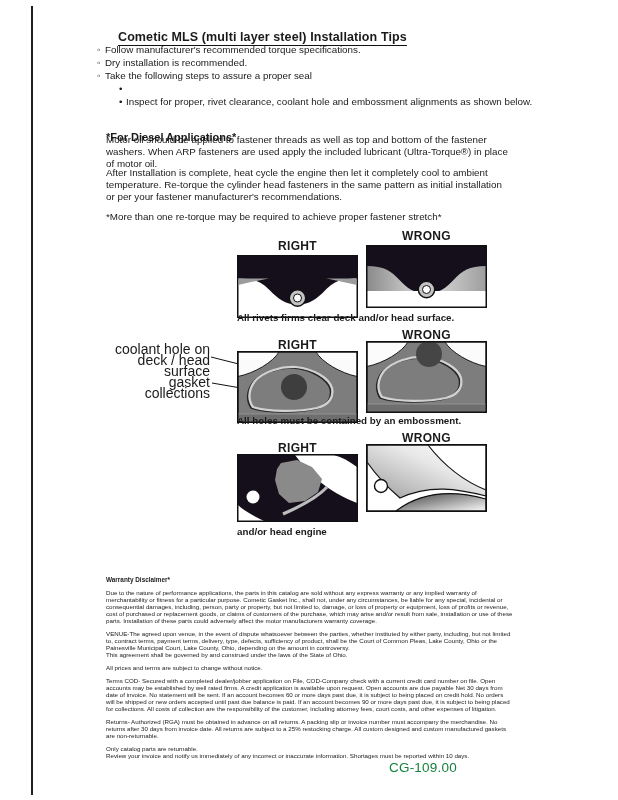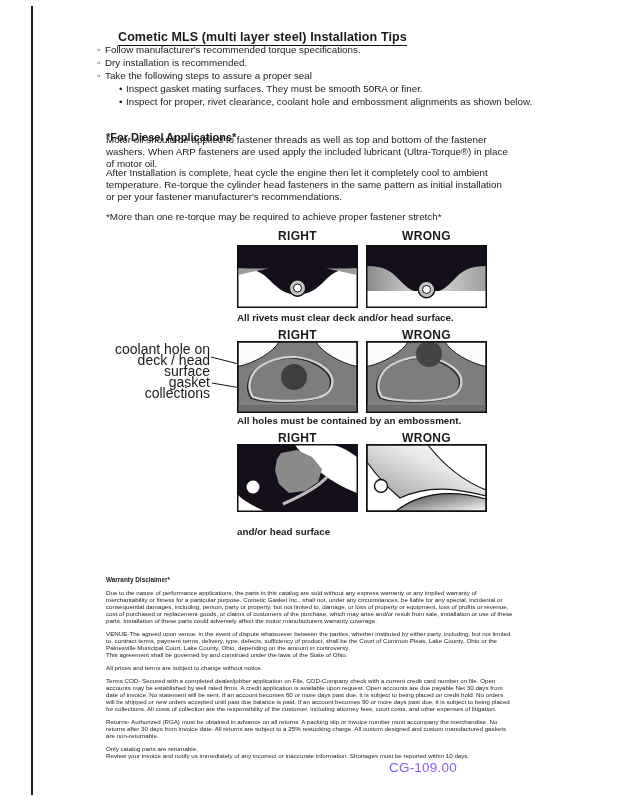--- a/index.html
+++ b/index.html
@@ -22,36 +22,36 @@
 
   .diesel-h{position:absolute;left:106px;top:131px;margin:0;font-size:11px;font-weight:bold;}
   .body-p{position:absolute;left:106px;width:402px;margin:0;font-size:9.8px;line-height:12px;}
   .p1{top:134px;}
   .p2{top:167px;}
   .p3{top:211px;}
 
   .dg-label{position:absolute;width:121px;text-align:center;font-size:12px;font-weight:bold;letter-spacing:.3px;}
   .dg-box{position:absolute;width:121px;}
   .r1-lbl{top:229px;} .r2-lbl{top:328px;} .r3-lbl{top:431px;}
-  .colL{left:237px;} .colR{left:366px;}
+  .colL{left:237px;margin-top:10px;} .colR{left:366px;}
   .r1-box{top:245px;height:63px;} .r2-box{top:341px;height:72px;} .r3-box{top:444px;height:68px;}
   .dg-box svg{display:block;width:100%;height:100%;}
   .caption{position:absolute;left:237px;margin:0;font-size:9.8px;font-weight:bold;line-height:11px;}
   .cap1{top:312px;} .cap2{top:415px;} .cap3{top:515px;width:250px;}
 
   .ann{position:absolute;left:112px;width:98px;text-align:right;font-size:14px;line-height:11px;}
   .ann1{top:344px;} .ann2{top:377px;}
   .leader-svg{position:absolute;left:0;top:340px;width:618px;height:80px;pointer-events:none;}
 
   .legal{position:absolute;left:106px;top:576px;width:407px;font-size:6.2px;line-height:7px;color:#222;}
   .legal .lh{font-weight:bold;font-size:6.4px;margin:0 0 6px 0;}
   .legal .grp{margin:0 0 6px 0;}
   .legal .ln{margin:0;}
 
-  .footer-code{position:absolute;left:389px;top:760px;margin:0;font-size:13.5px;letter-spacing:.2px;color:#8b5cf6;}
+  .footer-code{position:absolute;left:389px;top:760px;margin:0;font-size:13.5px;letter-spacing:.2px;color:#15803d;}
 </style>
 </head>
 <body>
 
 <div class="page">
 
   <div class="scan-line"></div>
 
   <h1 class="title">Cometic MLS (multi layer steel) Installation Tips</h1>
 
@@ -63,21 +63,20 @@
     <div class="tip l1">
         <span class="mk">◦</span>
         <span>Dry installation is recommended.</span>
       </div>
     <div class="tip l1">
         <span class="mk">◦</span>
         <span>Take the following steps to assure a proper seal</span>
       </div>
     <div class="tip l2">
         <span class="mk">•</span>
-        <span>Inspect gasket mating surfaces.  They must be smooth 50RA or finer.</span>
       </div>
     <div class="tip l2">
         <span class="mk">•</span>
         <span>Inspect for proper, rivet clearance, coolant hole and embossment alignments as shown below.</span>
       </div>
   </div>
 
   <h2 class="diesel-h">*For Diesel Applications*</h2>
   <p class="body-p p1">Motor oil should be applied to fastener threads as well as top and bottom of the fastener washers. When ARP fasteners are used apply the included lubricant (Ultra-Torque®) in place of motor oil.</p>
   <p class="body-p p2">After Installation is complete, heat cycle the engine then let it completely cool to ambient temperature. Re-torque the cylinder head fasteners in the same pattern as initial installation or per your fastener manufacturer's recommendations.</p>
@@ -107,21 +106,21 @@
       </defs>
       <rect x="1" y="1" width="119" height="61" fill="#ffffff"></rect>
       <rect x="1" y="21" width="119" height="25" fill="url(#gW1)"></rect>
       <path d="M1,1 H120 V21 C103,21 96,26 88,34.5 C80,43 73,48.5 60.5,48.5 C48,48.5 41,43 33,34.5 C25,26 18,21 1,21 Z" fill="#150f1b"></path>
       <rect x="1" y="46" width="119" height="16" fill="#ffffff"></rect>
       <circle cx="60.5" cy="44.5" r="8.2" fill="#c4c4c4" stroke="#101010" stroke-width="1.4"></circle>
       <circle cx="60.5" cy="44.5" r="4" fill="#ffffff" stroke="#101010" stroke-width="1"></circle>
       <rect x="0.75" y="0.75" width="119.5" height="61.5" fill="none" stroke="#101010" stroke-width="1.5"></rect>
     </svg>
   </div>
-  <p class="caption cap1">All rivets must clear deck and/or head surface.</p>
+  <p class="caption cap1">All rivets firms clear deck and/or head surface.</p>
 
   <div class="dg-label r2-lbl colL">RIGHT</div>
   <div class="dg-label r2-lbl colR">WRONG</div>
 
   <div class="ann ann1">
     <div>coolant hole on</div>
     <div>deck / head surface</div>
   </div>
   <div class="ann ann2">gasket collections</div>
 
@@ -186,21 +185,21 @@
       </defs>
       <rect x="0.75" y="0.75" width="119.5" height="66.5" fill="#ffffff" stroke="#101010" stroke-width="1.5"></rect>
       <path d="M1,1 H62 C76,19 95,36 120,46 L120,52 C92,45 64,40 34,54 C21,43 8,28 1,18 Z" fill="url(#g3a)" stroke="#101010" stroke-width="1.2"></path>
       <path d="M30,67 C52,50 80,44 120,55 V67 Z" fill="url(#g3b)" stroke="#101010" stroke-width="1.2"></path>
       <circle cx="15" cy="42" r="6.5" fill="#ffffff" stroke="#101010" stroke-width="1.4"></circle>
       <rect x="0.75" y="0.75" width="119.5" height="66.5" fill="none" stroke="#101010" stroke-width="1.5"></rect>
     </svg>
   </div>
   <p class="caption cap3">
     <br>
-    <span>and/or head surface</span>
+    <span>and/or head engine</span>
   </p>
 
   <div class="legal">
     <p class="lh">Warranty Disclaimer*</p>
     <div class="grp">
       <p class="ln">Due to the nature of performance applications, the parts in this catalog are sold without any express warranty or any implied warranty of merchantability or fitness for a particular purpose. Cometic Gasket Inc., shall not, under any circumstances, be liable for any special, incidental or consequential damages, including, person, party or property, but not limited to, damage, or loss of property or equipment, loss of profits or revenue, cost of purchased or replacement goods, or claims of customers of the purchase, which may arise and/or result from sale, installation or use of these parts. Installation of these parts could adversely affect the motor manufacturers warranty coverage.</p>
     </div>
     <div class="grp">
       <p class="ln">VENUE-The agreed upon venue, in the event of dispute whatsoever between the parties, whether instituted by either party, including, but not limited to, contract terms, payment terms, delivery, type, defects, sufficiency of product, shall be the Court of Common Pleas, Lake County, Ohio or the Painesville Municipal Court, Lake County, Ohio, depending on the amount in controversy.</p>
       <p class="ln">This agreement shall be governed by and construed under the laws of the State of Ohio.</p>

